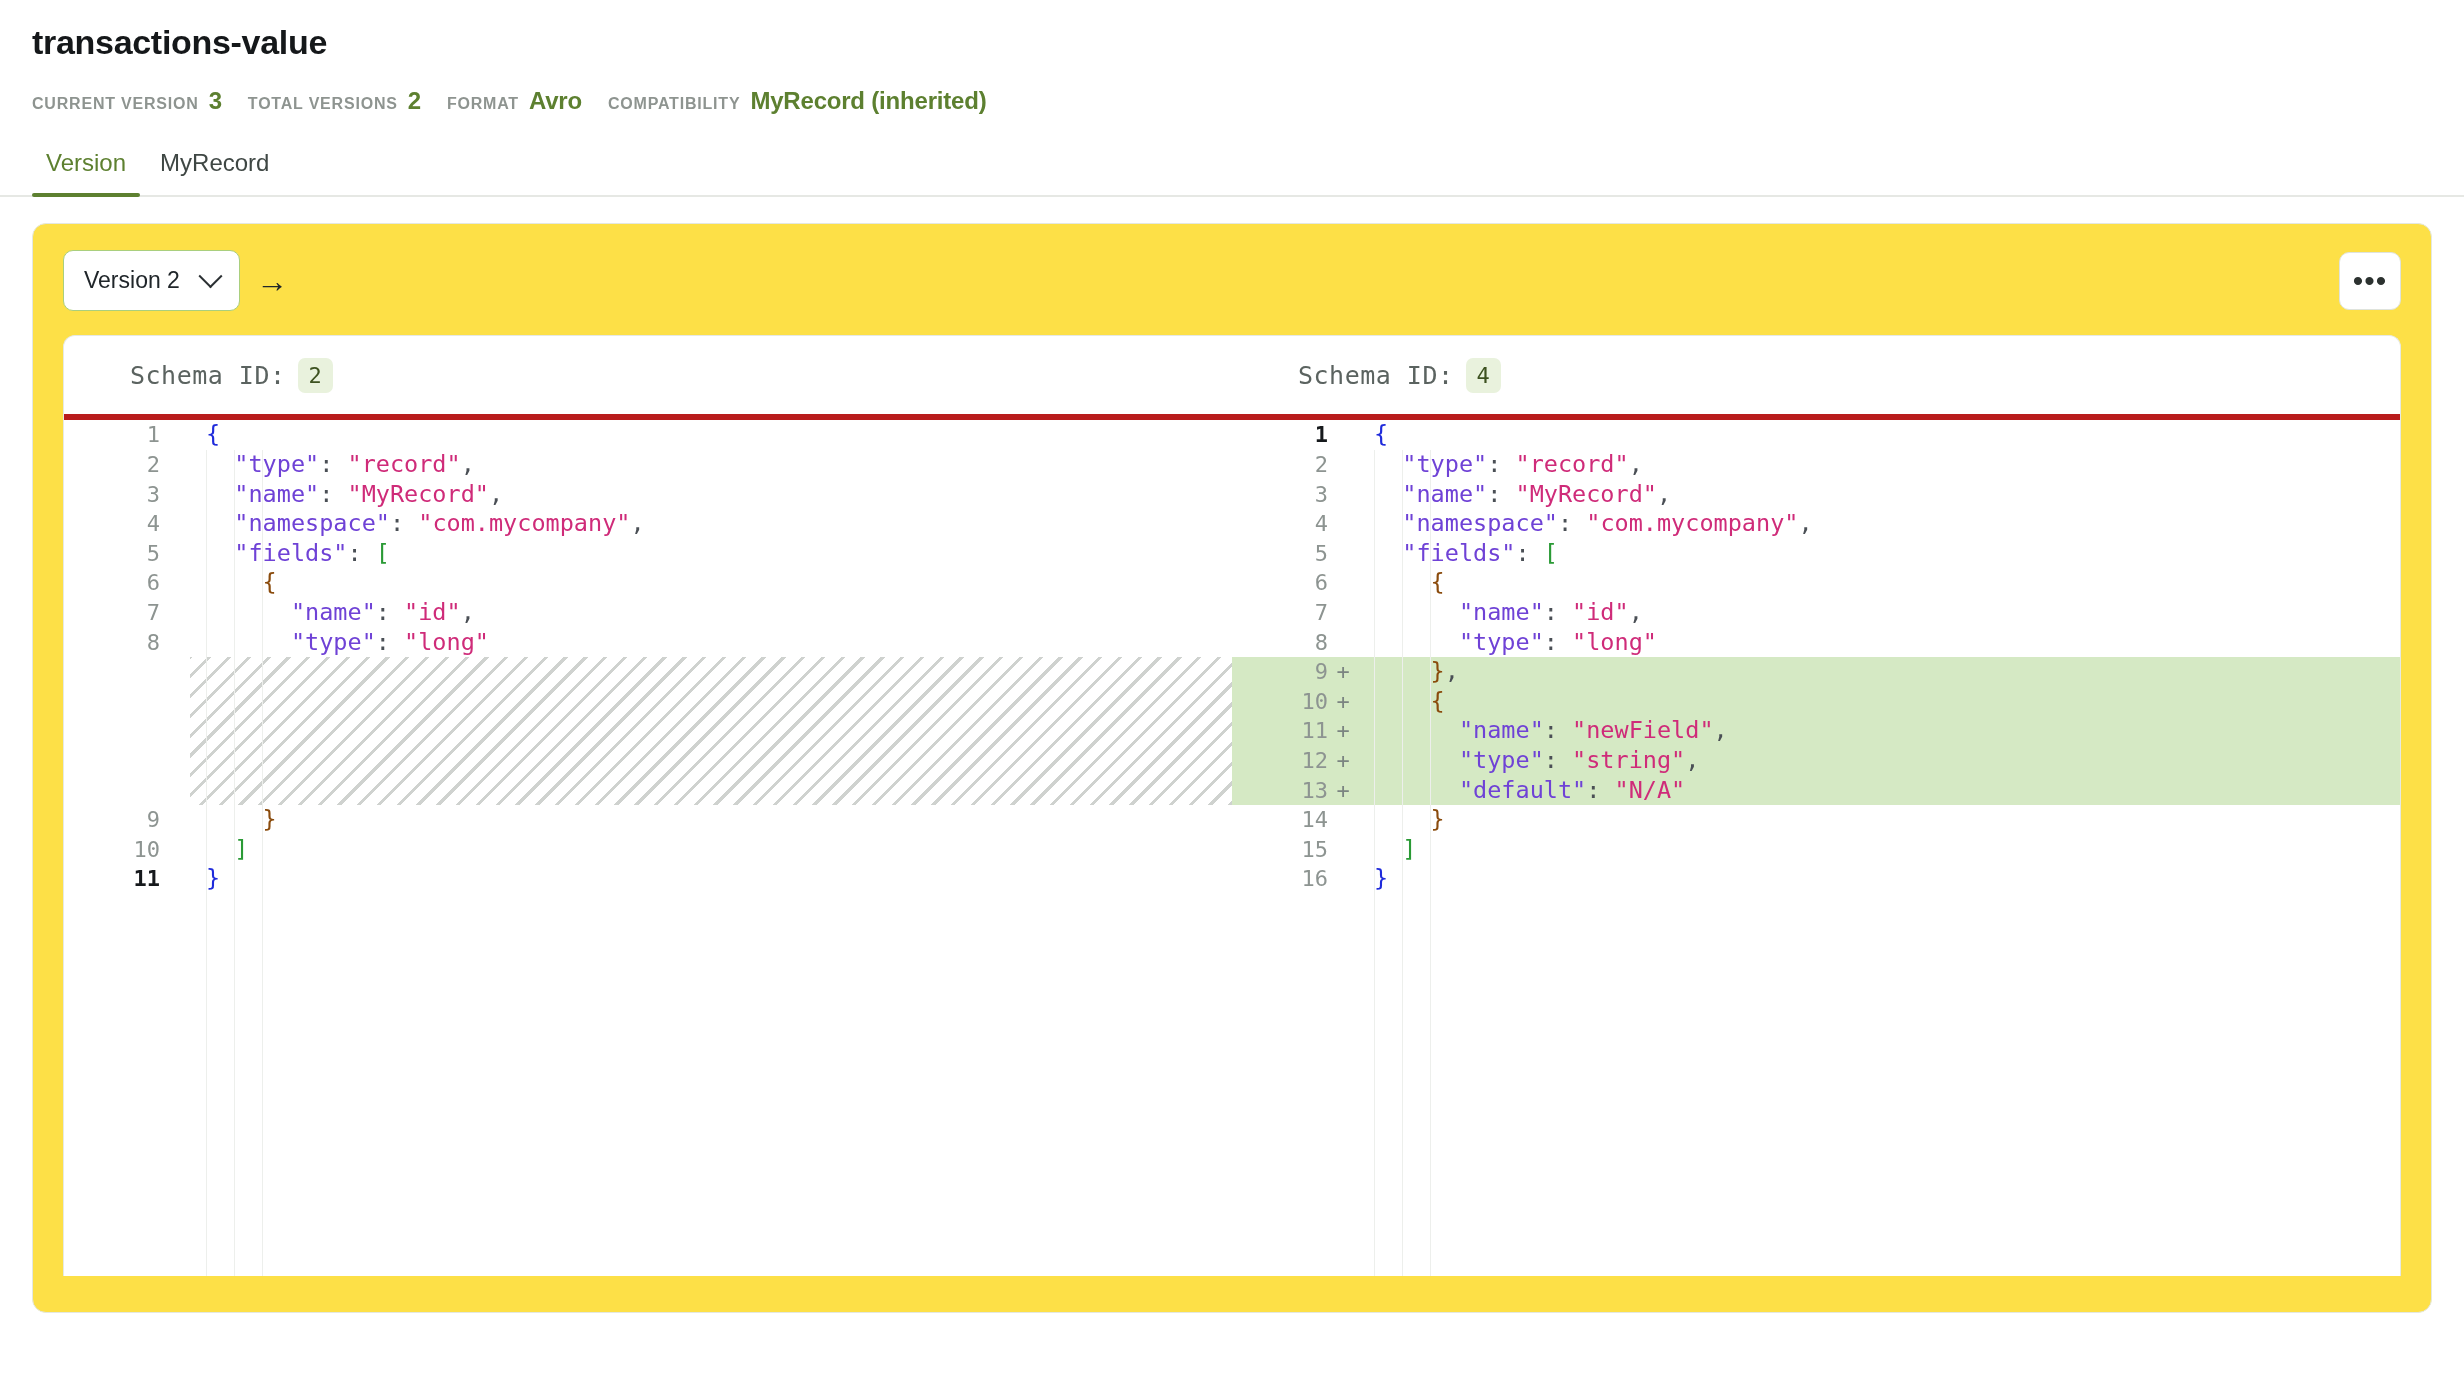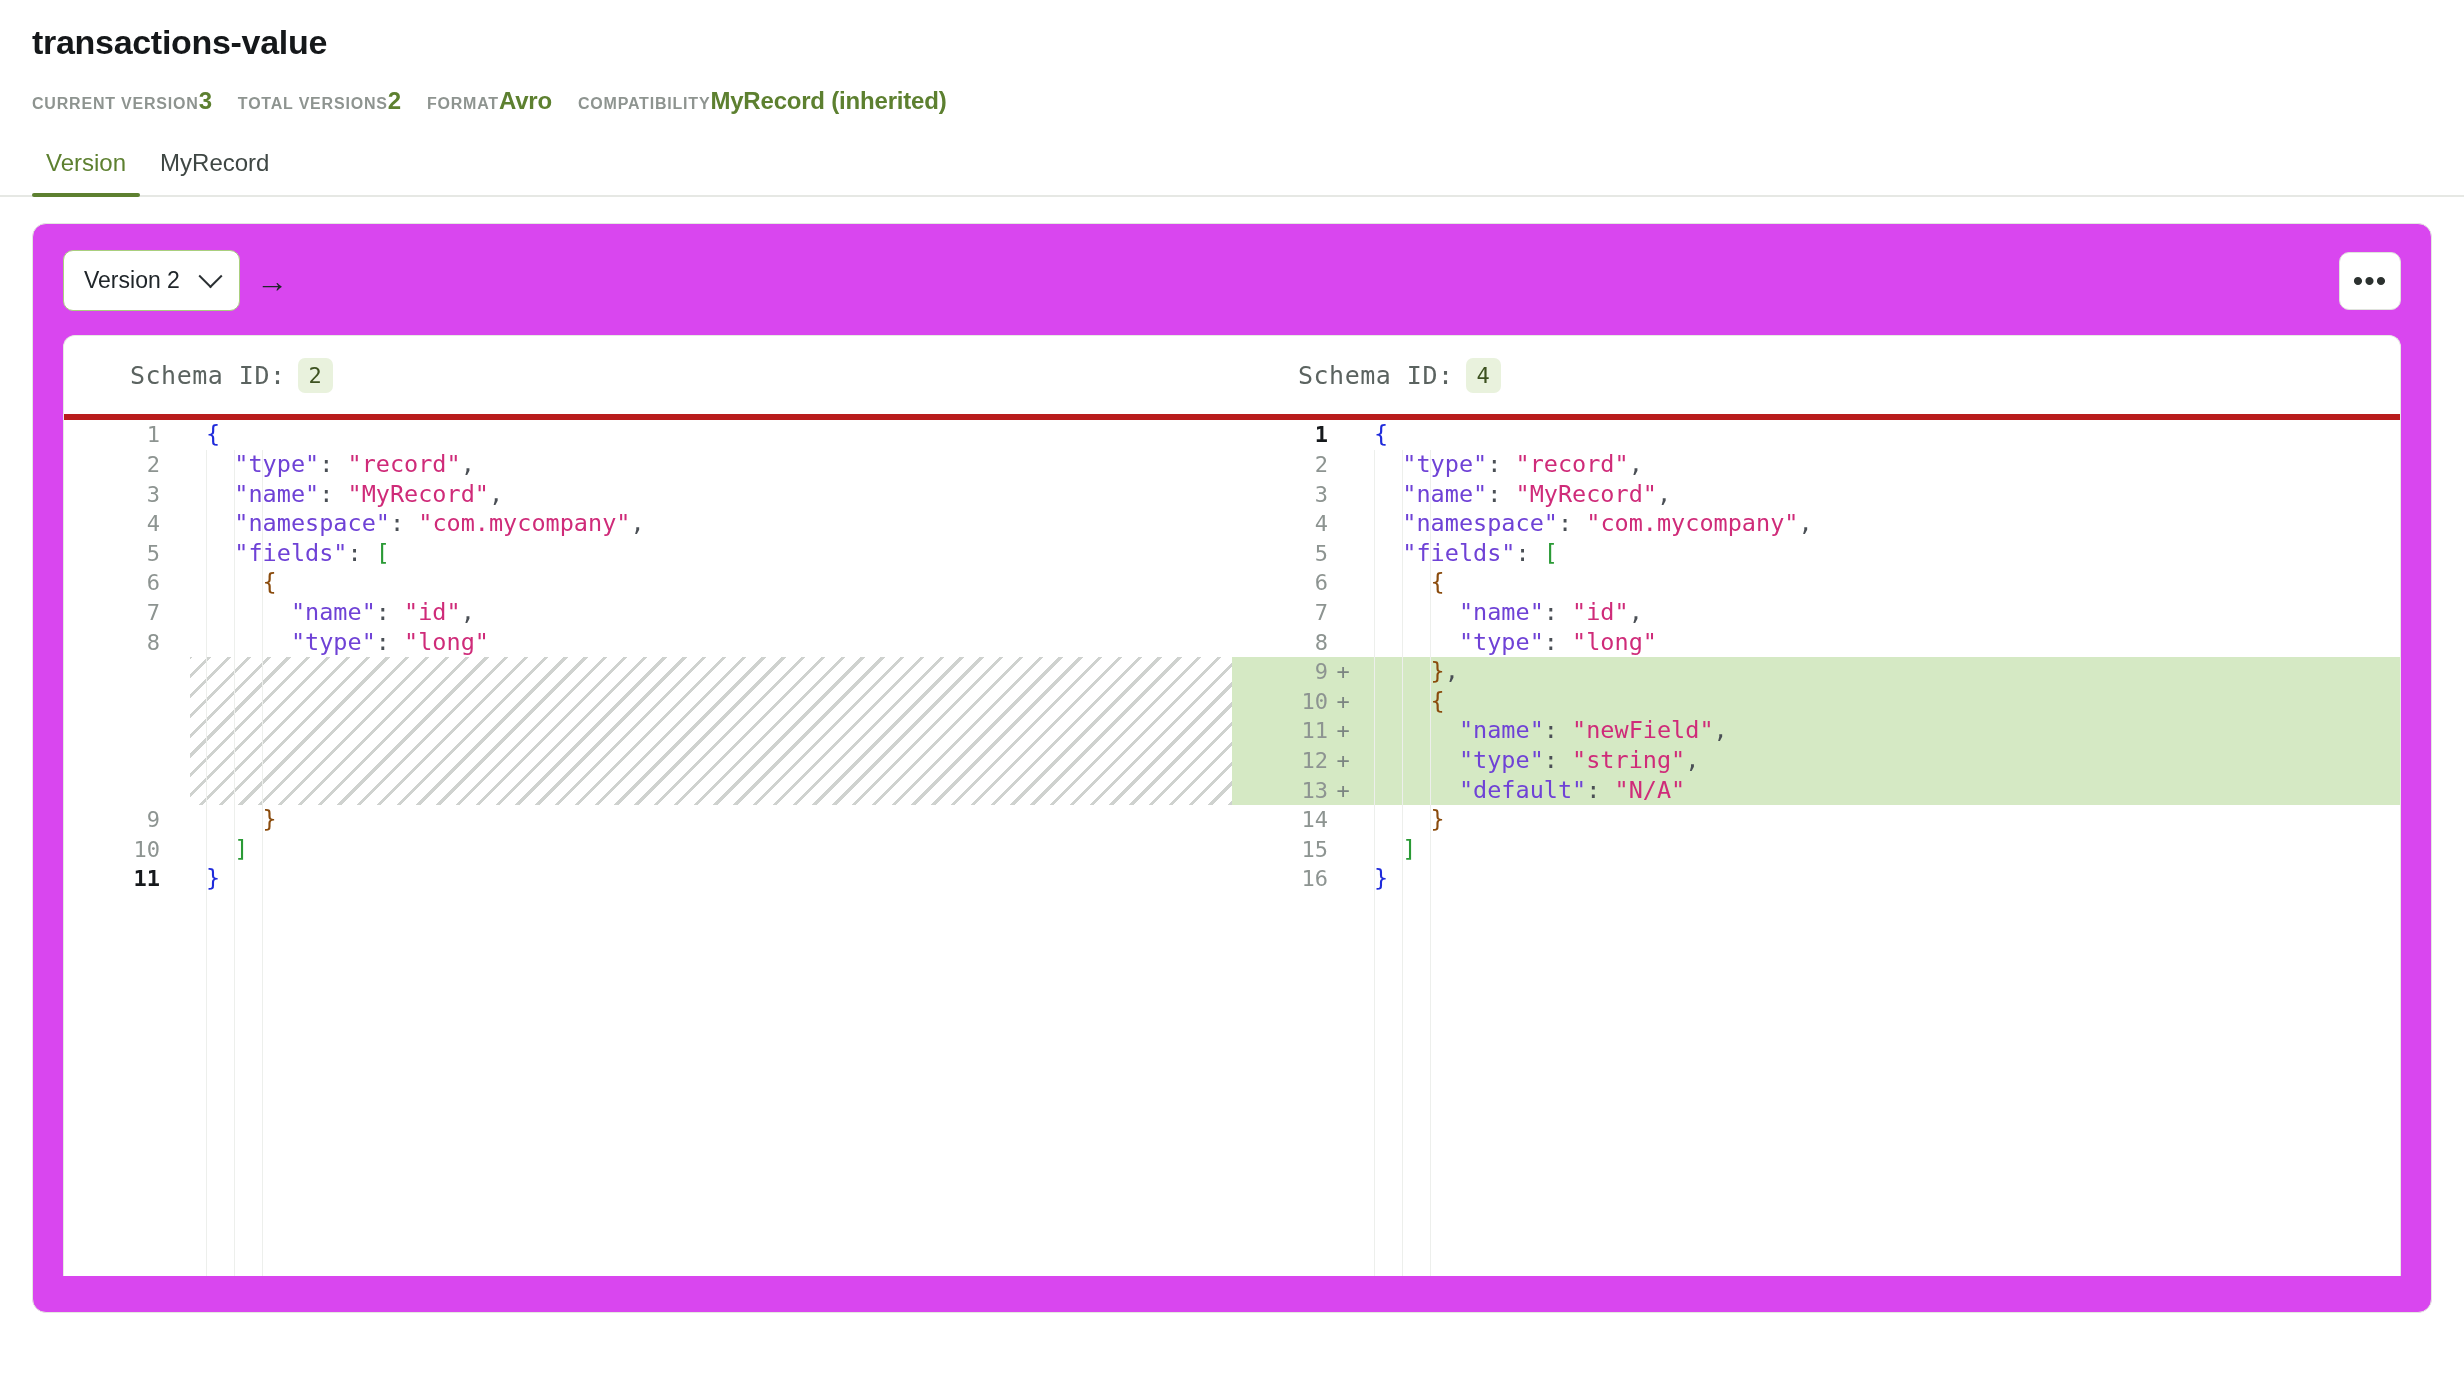--- a/index.html
+++ b/index.html
@@ -29,21 +29,21 @@
   }
   .meta-row {
     display: flex;
     align-items: baseline;
     gap: 0;
     margin-bottom: 28px;
   }
   .meta-item {
     display: flex;
     align-items: baseline;
-    gap: 0;
+    gap: 10px;
     margin-right: 26px;
     white-space: nowrap;
     justify-content: space-between;
   }
   .meta-label {
     font-size: 16px;
     font-weight: bold;
     letter-spacing: 0.8px;
     color: #8e9490;
     text-transform: uppercase;
@@ -83,21 +83,21 @@
     left: 0; right: 0;
     bottom: -2px;
     height: 4px;
     background: #5d8030;
     border-radius: 2px;
   }
 
   
   .diff-card {
     margin: 26px 32px 0 32px;
-    background: #d946ef;
+    background: #fde047;
     border: 1px solid #e4e8e0;
     border-radius: 14px;
     padding: 26px 30px 0 30px;
     height: 1090px;
     box-sizing: border-box;
   }
   .card-toolbar {
     display: flex;
     align-items: center;
     margin-bottom: 24px;

